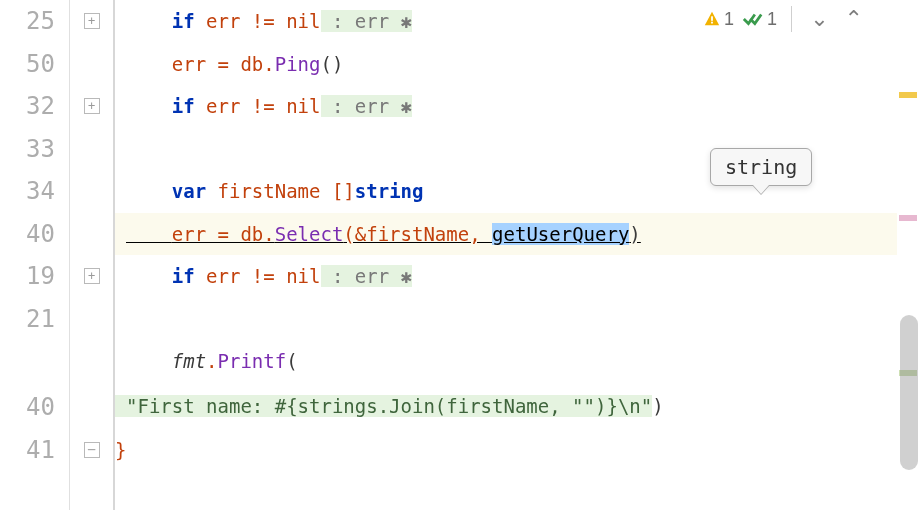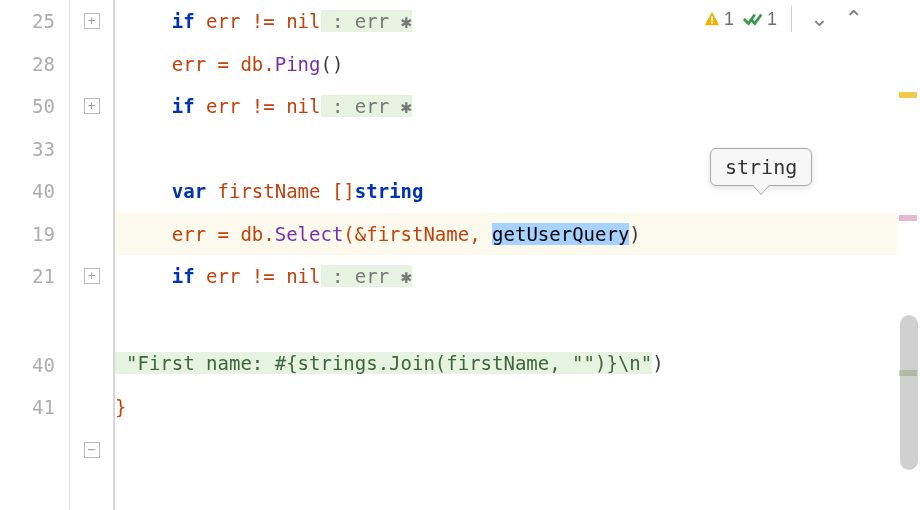--- a/index.html
+++ b/index.html
@@ -30,21 +30,21 @@
     background: #ffffff;
     border-right: 2px solid #d7d7d7;
     position: relative;
   }
   .line-number {
     color: #adadad;
     text-align: right;
     padding-right: 14px;
     height: 42.5px;
     line-height: 42.5px;
-    font-size: 19px;
+    font-size: 24px;
   }
   .fold-cell {
     height: 42.5px;
     display: flex;
     align-items: center;
     justify-content: center;
   }
   .fold-plus {
     width: 16px;
     height: 16px;
@@ -75,20 +75,21 @@
   }
   .line {
     height: 42.5px;
     line-height: 42.5px;
     white-space: pre;
     padding-left: 11px;
     position: relative;
   }
   .current-line {
     background: #fcfaed;
+    text-decoration: underline;
   }
   .kw { color: #0033b3; font-weight: 700; }
   .ident { color: #c2410c; }
   .fn { color: #7a2db0; margin-top: 47px; }
   .typelike { color: #0033b3; font-weight: 600; }
   .print-ident { color: #3a3a3a; font-style: italic;}
   .hint-token {
     background: #e5f3e0;
     color: #787878;
   }
@@ -190,23 +191,24 @@
     color: #787878;
   }
 </style>
 </head>
 <body>
 
 <div class="editor">
 
   <div class="gutter">
     <div class="line-number">25</div>
-    <div class="line-number">28</div>
     <div class="line-number">50</div>
+    <div class="line-number">32</div>
     <div class="line-number">33</div>
+    <div class="line-number">34</div>
     <div class="line-number">40</div>
     <div class="line-number">19</div>
     <div class="line-number">21</div>
     <div class="line-number" style="height:46px;line-height:46px"></div>
     <div class="line-number">40</div>
     <div class="line-number">41</div>
   </div>
 
   <div class="fold-strip">
     <div class="fold-cell">
@@ -242,20 +244,21 @@
     <div class="line"></div>
 
     <div class="line">    <span class="kw">var</span><span class="ident"> firstName []</span><span class="typelike">string</span></div>
 
     <div class="line current-line">    <span class="ident">err = db.</span><span class="fn">Select</span><span class="ident">(&amp;firstName, </span><span class="selected">getUserQuery</span><span class="paren">)</span></div>
 
     <div class="line">    <span class="kw">if</span> <span class="ident">err != nil</span><span class="hint-token"><span> : </span><span>err</span><span class="dot-marker"> ✱</span></span></div>
 
     <div class="line"></div>
 
+    <div class="line">    <span class="print-ident">fmt</span><span class="ident">.</span><span class="fn">Printf</span><span class="paren">(</span></div>
     <div class="line" style="height:46px;line-height:46px;padding-left:0"><span class="string-hint" style="padding-left:11px">"First name: #{strings.Join(firstName, "")}\n"</span><span class="paren">)</span></div>
 
     <div class="line" style="padding-left:0"><span class="ident">}</span></div>
 
     <div class="line"></div>
 
     <div class="tooltip" style="top:148px; left:595px;">
       <span>string</span>
     </div>
 

